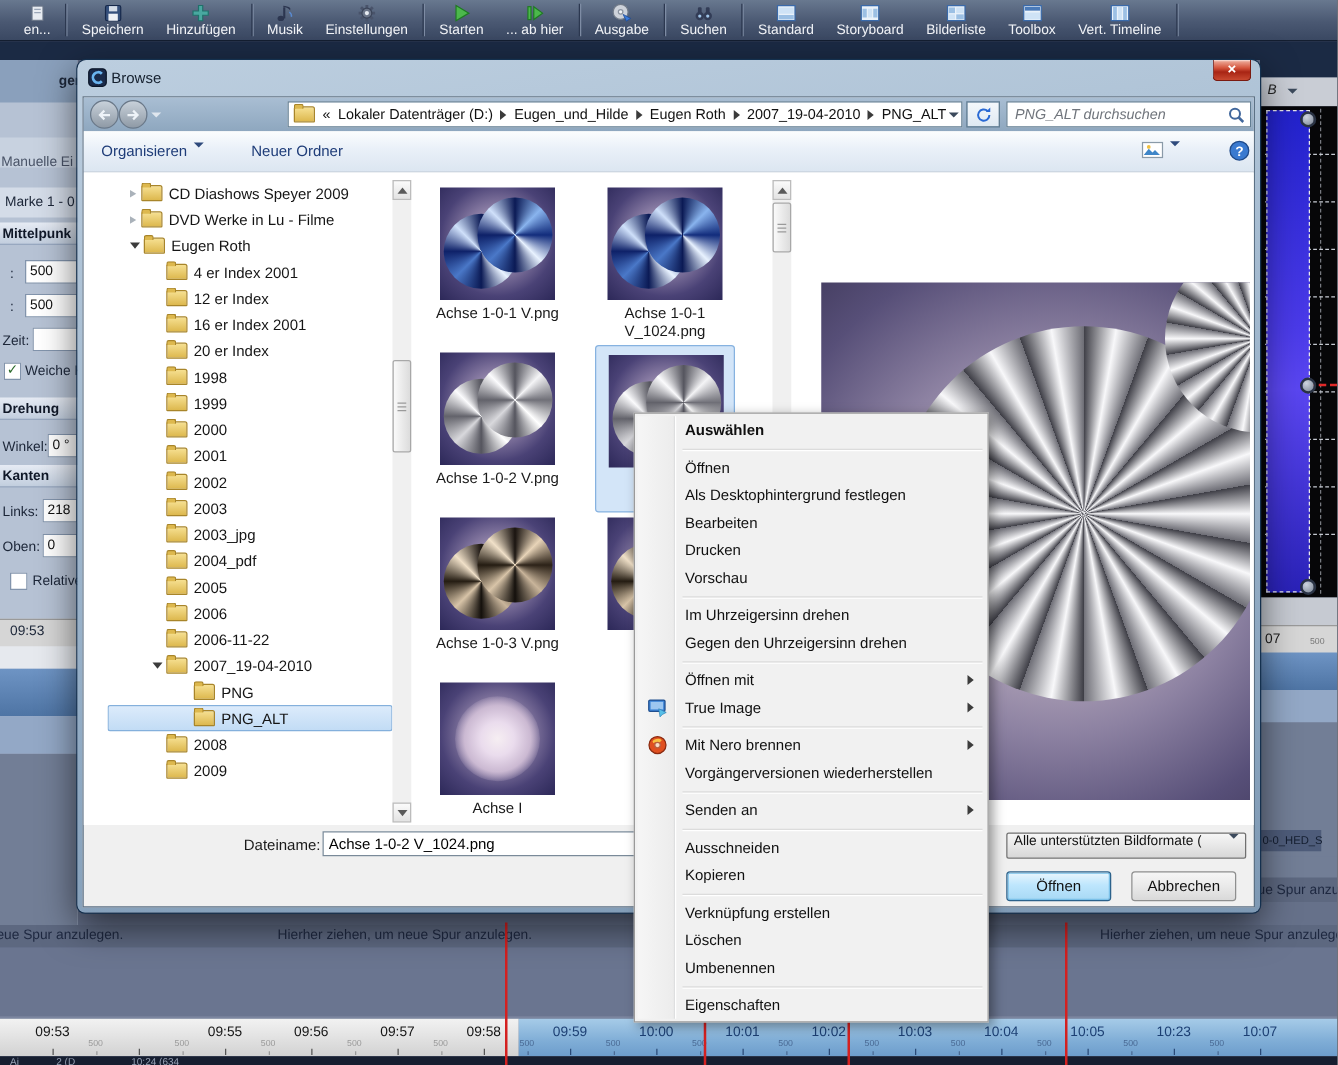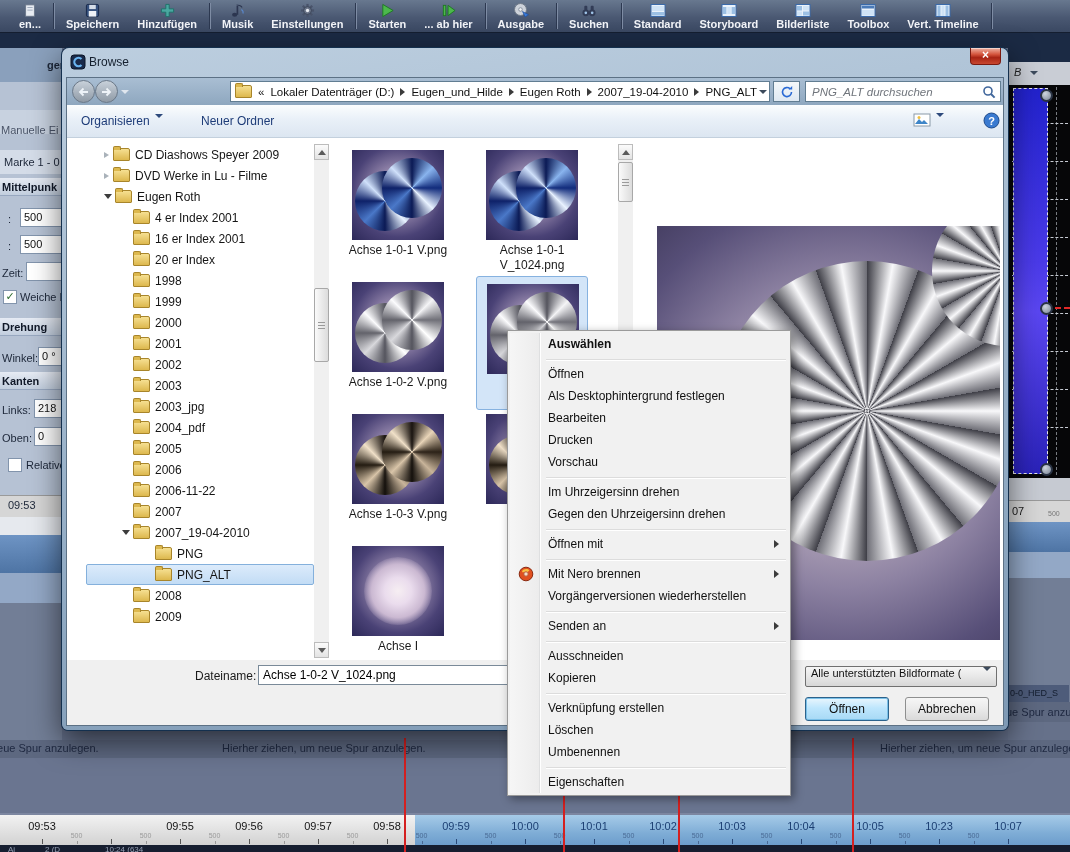--- a/index.html
+++ b/index.html
@@ -6,21 +6,21 @@
   #stage{position:relative;width:1070px;height:852px;overflow:hidden;background:#636e88;
          font-family:"Liberation Sans",sans-serif;}
   .abs{position:absolute;}
   
   #toolbar{position:absolute;left:0;top:0;width:1070px;height:33px;box-sizing:border-box;
     background:linear-gradient(#68788f,#4a5872 55%,#3a4862);border-bottom:1px solid #141e30;
     display:flex;align-items:flex-end;padding:0 0 1px 10px;color:#f2f4f8;z-index:2;}
   .tbtn{display:flex;flex-direction:column;align-items:center;justify-content:flex-end;
     padding:0 9px;height:32px;cursor:default;}
   .ticon{height:16px;display:flex;align-items:flex-end;}
-  .tlabel{font-size:11px;line-height:13px;white-space:nowrap;font-weight:bold;}
+  .tlabel{font-size:11px;line-height:13px;white-space:nowrap;}
   .tsep{width:1px;height:26px;background:#2c3850;box-shadow:1px 0 0 #7e8ca4;margin:0 3px 2px 3px;}
   #navy-strip{left:0;top:33px;width:1070px;height:15px;background:#1b2a44;}
   
   .lp{left:0;width:62px;overflow:hidden;box-sizing:border-box;}
   .lp-text{font-size:11px;color:#1c2638;white-space:nowrap;}
   .lp-head{font-weight:bold;font-size:11px;color:#101828;background:linear-gradient(#e6ebf4,#c2cede);
     border-bottom:1px solid #98a8c0;padding:3px 0 2px 2px;white-space:nowrap;}
   .lp-box{position:absolute;background:#fff;border:1px solid #8294ac;font-size:11px;color:#111;
     padding:2px 0 0 3px;box-sizing:border-box;white-space:nowrap;}
   .lp-check{position:absolute;width:12px;height:12px;background:#fff;border:1px solid #8294ac;
@@ -366,21 +366,21 @@
       <div class="handle" style="left:32px;top:378px;"></div>
     </div>
     <div class="abs" style="left:0;top:430px;width:62px;height:22px;background:#c6cad2;"></div>
     <div class="abs" style="left:0;top:452px;width:62px;height:22px;background:#d6d6d6;border-top:1px solid #9a9a9a;">
       <span style="position:absolute;left:4px;top:4px;font-size:11px;color:#1a1a1a;">07</span>
       <span style="position:absolute;left:40px;top:9px;font-size:7px;color:#777;">500</span>
     </div>
     <div class="abs" style="left:0;top:474px;width:62px;height:30px;background:linear-gradient(#6e94c4,#4e74a4);"></div>
     <div class="abs" style="left:0;top:504px;width:62px;height:26px;background:#93a8c6;"></div>
     <div class="abs" style="left:0;top:530px;width:62px;height:107px;background:#727e96;"></div>
-    <div class="abs" style="left:0;top:637px;width:61px;height:17px;background:#4e5c7a;">
+    <div class="abs" style="left:0;top:616px;width:49px;height:17px;background:#4e5c7a;">
       <span style="position:absolute;left:2px;top:3px;font-size:9px;color:#141e30;white-space:nowrap;">0-0_HED_S</span>
     </div>
     <div class="abs" style="left:0;top:654px;width:62px;height:20px;background:#5d6880;">
       <span style="position:absolute;left:-2px;top:4px;font-size:11px;color:#1e2840;white-space:nowrap;">ue Spur anzulegen.</span>
     </div>
     <div class="abs" style="left:0;top:674px;width:62px;height:18px;background:#66718a;"></div>
   </div>
 
   <div class="abs" id="hintband">
       <div class="hint" style="left: -105px;">Hierher ziehen, um neue Spur anzulegen.</div>
@@ -562,20 +562,25 @@
           <span>Eugen Roth</span>
         </div>
         <div class="titem">
           <span class="tw" style="margin-left: 35px;"></span>
           <span class="folder"></span>
           <span>4 er Index 2001</span>
         </div>
         <div class="titem">
           <span class="tw" style="margin-left: 35px;"></span>
           <span class="folder"></span>
+          <span>12 er Index</span>
+        </div>
+        <div class="titem">
+          <span class="tw" style="margin-left: 35px;"></span>
+          <span class="folder"></span>
           <span>16 er Index 2001</span>
         </div>
         <div class="titem">
           <span class="tw" style="margin-left: 35px;"></span>
           <span class="folder"></span>
           <span>20 er Index</span>
         </div>
         <div class="titem">
           <span class="tw" style="margin-left: 35px;"></span>
           <span class="folder"></span>
@@ -623,25 +628,20 @@
         </div>
         <div class="titem">
           <span class="tw" style="margin-left: 35px;"></span>
           <span class="folder"></span>
           <span>2006</span>
         </div>
         <div class="titem">
           <span class="tw" style="margin-left: 35px;"></span>
           <span class="folder"></span>
           <span>2006-11-22</span>
-        </div>
-        <div class="titem">
-          <span class="tw" style="margin-left: 35px;"></span>
-          <span class="folder"></span>
-          <span>2007</span>
         </div>
         <div class="titem">
           <span class="tw-o" style="margin-left: 35px;"></span>
           <span class="folder"></span>
           <span>2007_19-04-2010</span>
         </div>
         <div class="titem">
           <span class="tw" style="margin-left: 57px;"></span>
           <span class="folder"></span>
           <span>PNG</span>
@@ -745,20 +745,25 @@
       <div class="mitem"><span>Öffnen</span></div>
       <div class="mitem"><span>Als Desktophintergrund festlegen</span></div>
       <div class="mitem"><span>Bearbeiten</span></div>
       <div class="mitem"><span>Drucken</span></div>
       <div class="mitem"><span>Vorschau</span></div>
       <div class="msep"></div>
       <div class="mitem"><span>Im Uhrzeigersinn drehen</span></div>
       <div class="mitem"><span>Gegen den Uhrzeigersinn drehen</span></div>
       <div class="msep"></div>
       <div class="mitem"><span>Öffnen mit</span><span class="marrow"></span></div>
+      <div class="mitem"><span class="micon"><svg width="16" height="16" viewBox="0 0 16 16">
+            <rect x="1" y="2" width="13" height="9" rx="1" fill="#3f86d8" stroke="#1f4e8e"></rect>
+            <rect x="2.5" y="3.5" width="10" height="6" fill="#9cc6f0"></rect>
+            <path d="M9 9l6 3-3 1.5-2 2z" fill="#58c0e8" stroke="#2a7ab0" stroke-width=".5"></path>
+          </svg></span><span>True Image</span><span class="marrow"></span></div>
       <div class="msep"></div>
       <div class="mitem"><span class="micon"><svg width="16" height="16" viewBox="0 0 16 16">
             <circle cx="8" cy="8" r="6.8" fill="#e05020" stroke="#8a2a10"></circle>
             <path d="M4 5.2C5.2 3 9.4 2.2 11.4 4.2l-2 2C8 5.2 6 5.8 4.8 6.6z" fill="#f8c040"></path>
             <circle cx="8" cy="8" r="2.2" fill="#f6ddc8" stroke="#b86040"></circle>
           </svg></span><span>Mit Nero brennen</span><span class="marrow"></span></div>
       <div class="mitem"><span>Vorgängerversionen wiederherstellen</span></div>
       <div class="msep"></div>
       <div class="mitem"><span>Senden an</span><span class="marrow"></span></div>
       <div class="msep"></div>

